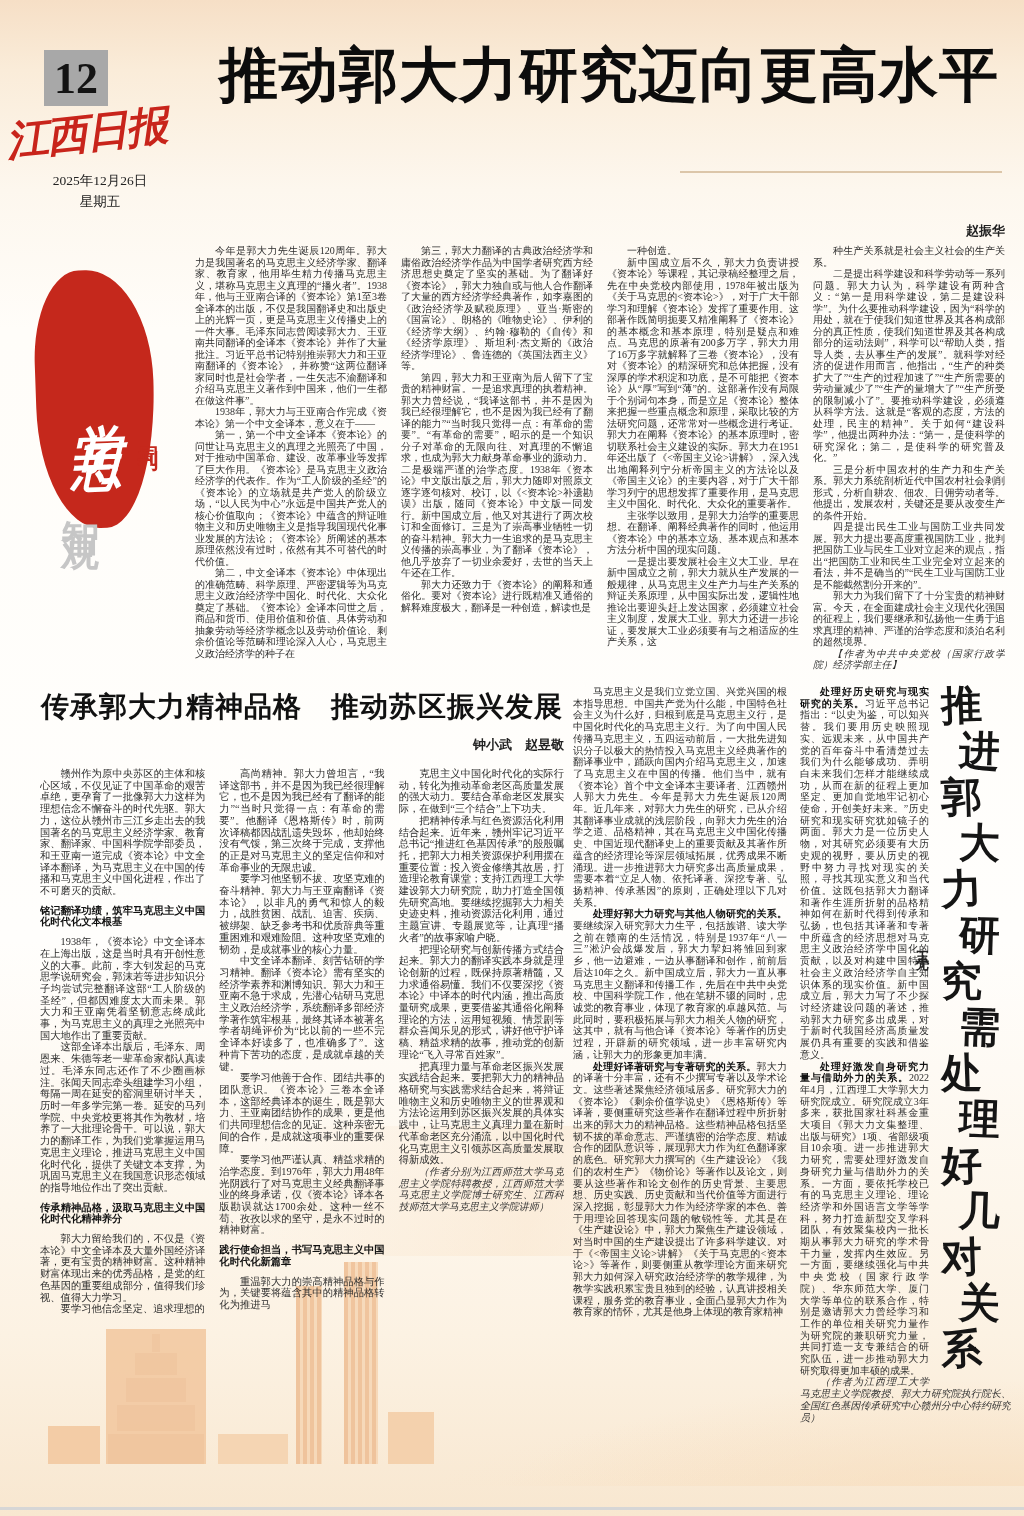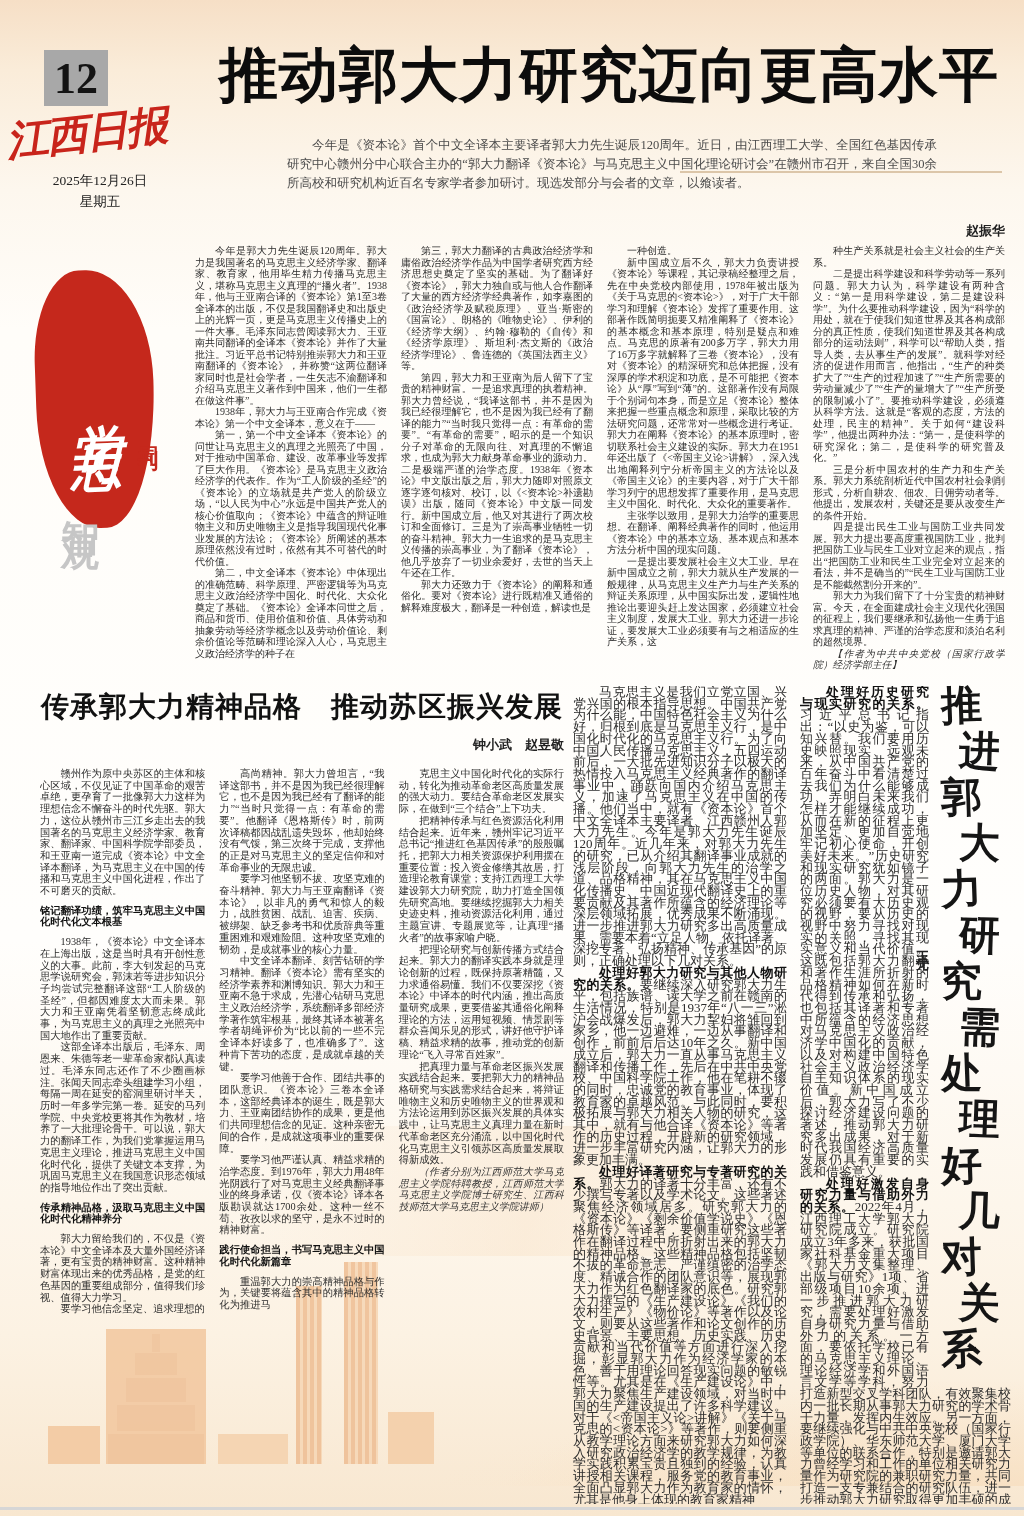--- a/index.html
+++ b/index.html
@@ -54,21 +54,21 @@
   #a2by{font-size:13px;margin-top:10px;}
   #a2cols{margin-top:14px;gap:14px;height:712px;overflow:hidden;}
   #a2cols .col{flex:1;}
   #a2cols .col p{font-size:10.3px;line-height:11.7px;}
   #a2cols .col p.author-note{font-size:10px;}
 
   
   #a3{left:573px;top:678px;width:438px;height:828px;}
   #a3colA{position:absolute;left:0;top:8px;width:214px;height:818px;overflow:hidden;}
   #a3colB{position:absolute;left:227px;top:8px;width:211px;height:818px;overflow:hidden;}
-  #a3 .col p{font-size:13px;line-height:11.7px;}
+  #a3 .col p{font-size:10px;line-height:11.7px;}
   #a3 .col p.author-note{font-size:10px;}
   #titlespacer{float:right;width:82px;height:692px;}
   #vtitle{left:356px;top:4px;width:82px;height:706px;display:flex;flex-direction:column;align-items:center;}
   #vtitle .vchar{font-size:41px;line-height:46px;font-weight:bold;color:#151515;font-family:"Liberation Serif","DejaVu Serif",serif;}
   #vtitle .vchar.even{transform:translateX(-9px) rotate(-2deg);}
   #vtitle .vchar.odd{transform:translateX(9px) rotate(2deg);}
   #a3author{left:340px;top:262px;writing-mode:vertical-rl;font-size:13px;letter-spacing:4px;color:#222;font-weight:bold;}
 
   
   #midband{left:0;bottom:260px;width:1024px;height:130px;
@@ -111,21 +111,20 @@
   <div class="abs" id="bottomrule"></div>
 
   <div class="abs" id="pagenum">12</div>
   <div class="abs" id="logo">江西日报</div>
   <div class="abs" id="dateblock">
     <div>2025年12月26日</div>
     <div>星期五</div>
   </div>
 
   <div class="abs" id="headline">推动郭大力研究迈向更高水平</div>
-  <div class="abs" id="intro">今年是《资本论》首个中文全译本主要译者郭大力先生诞辰120周年。近日，由江西理工大学、全国红色基因传承研究中心赣州分中心联合主办的“郭大力翻译《资本论》与马克思主义中国化理论研讨会”在赣州市召开，来自全国30余所高校和研究机构近百名专家学者参加研讨。现选发部分与会者的文章，以飨读者。</div>
   <div class="abs" id="introrule"></div>
 
   <div class="abs" id="seal">
     <div id="sealtext">学与思</div>
   </div>
   <div class="abs" id="weekly">周刊</div>
   <div class="abs" id="section">智观</div>
 
   <div class="abs byline" id="a1by">赵振华</div>
   <div class="abs cols" id="a1cols">

